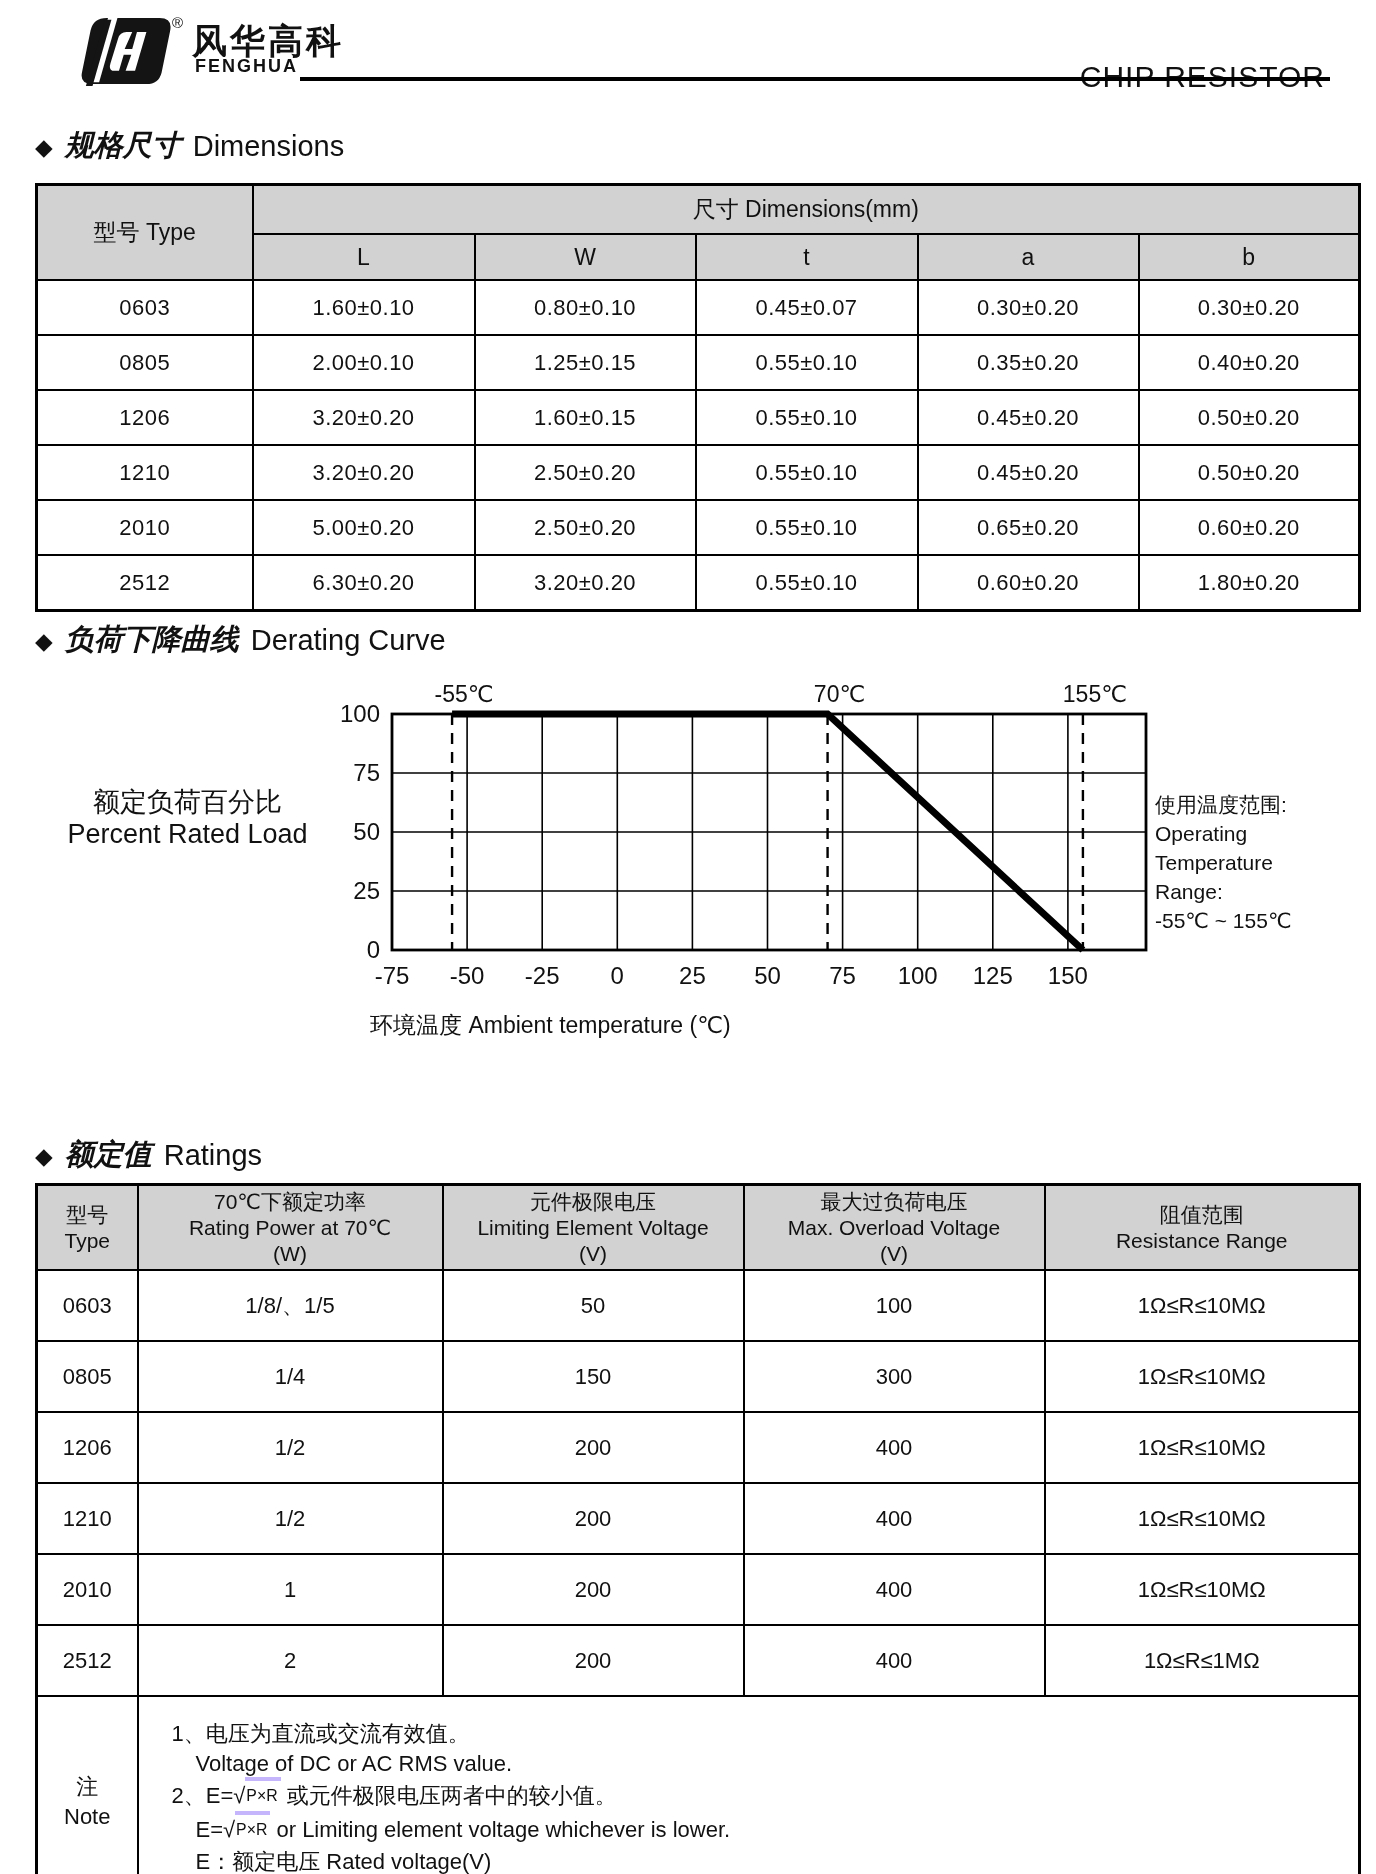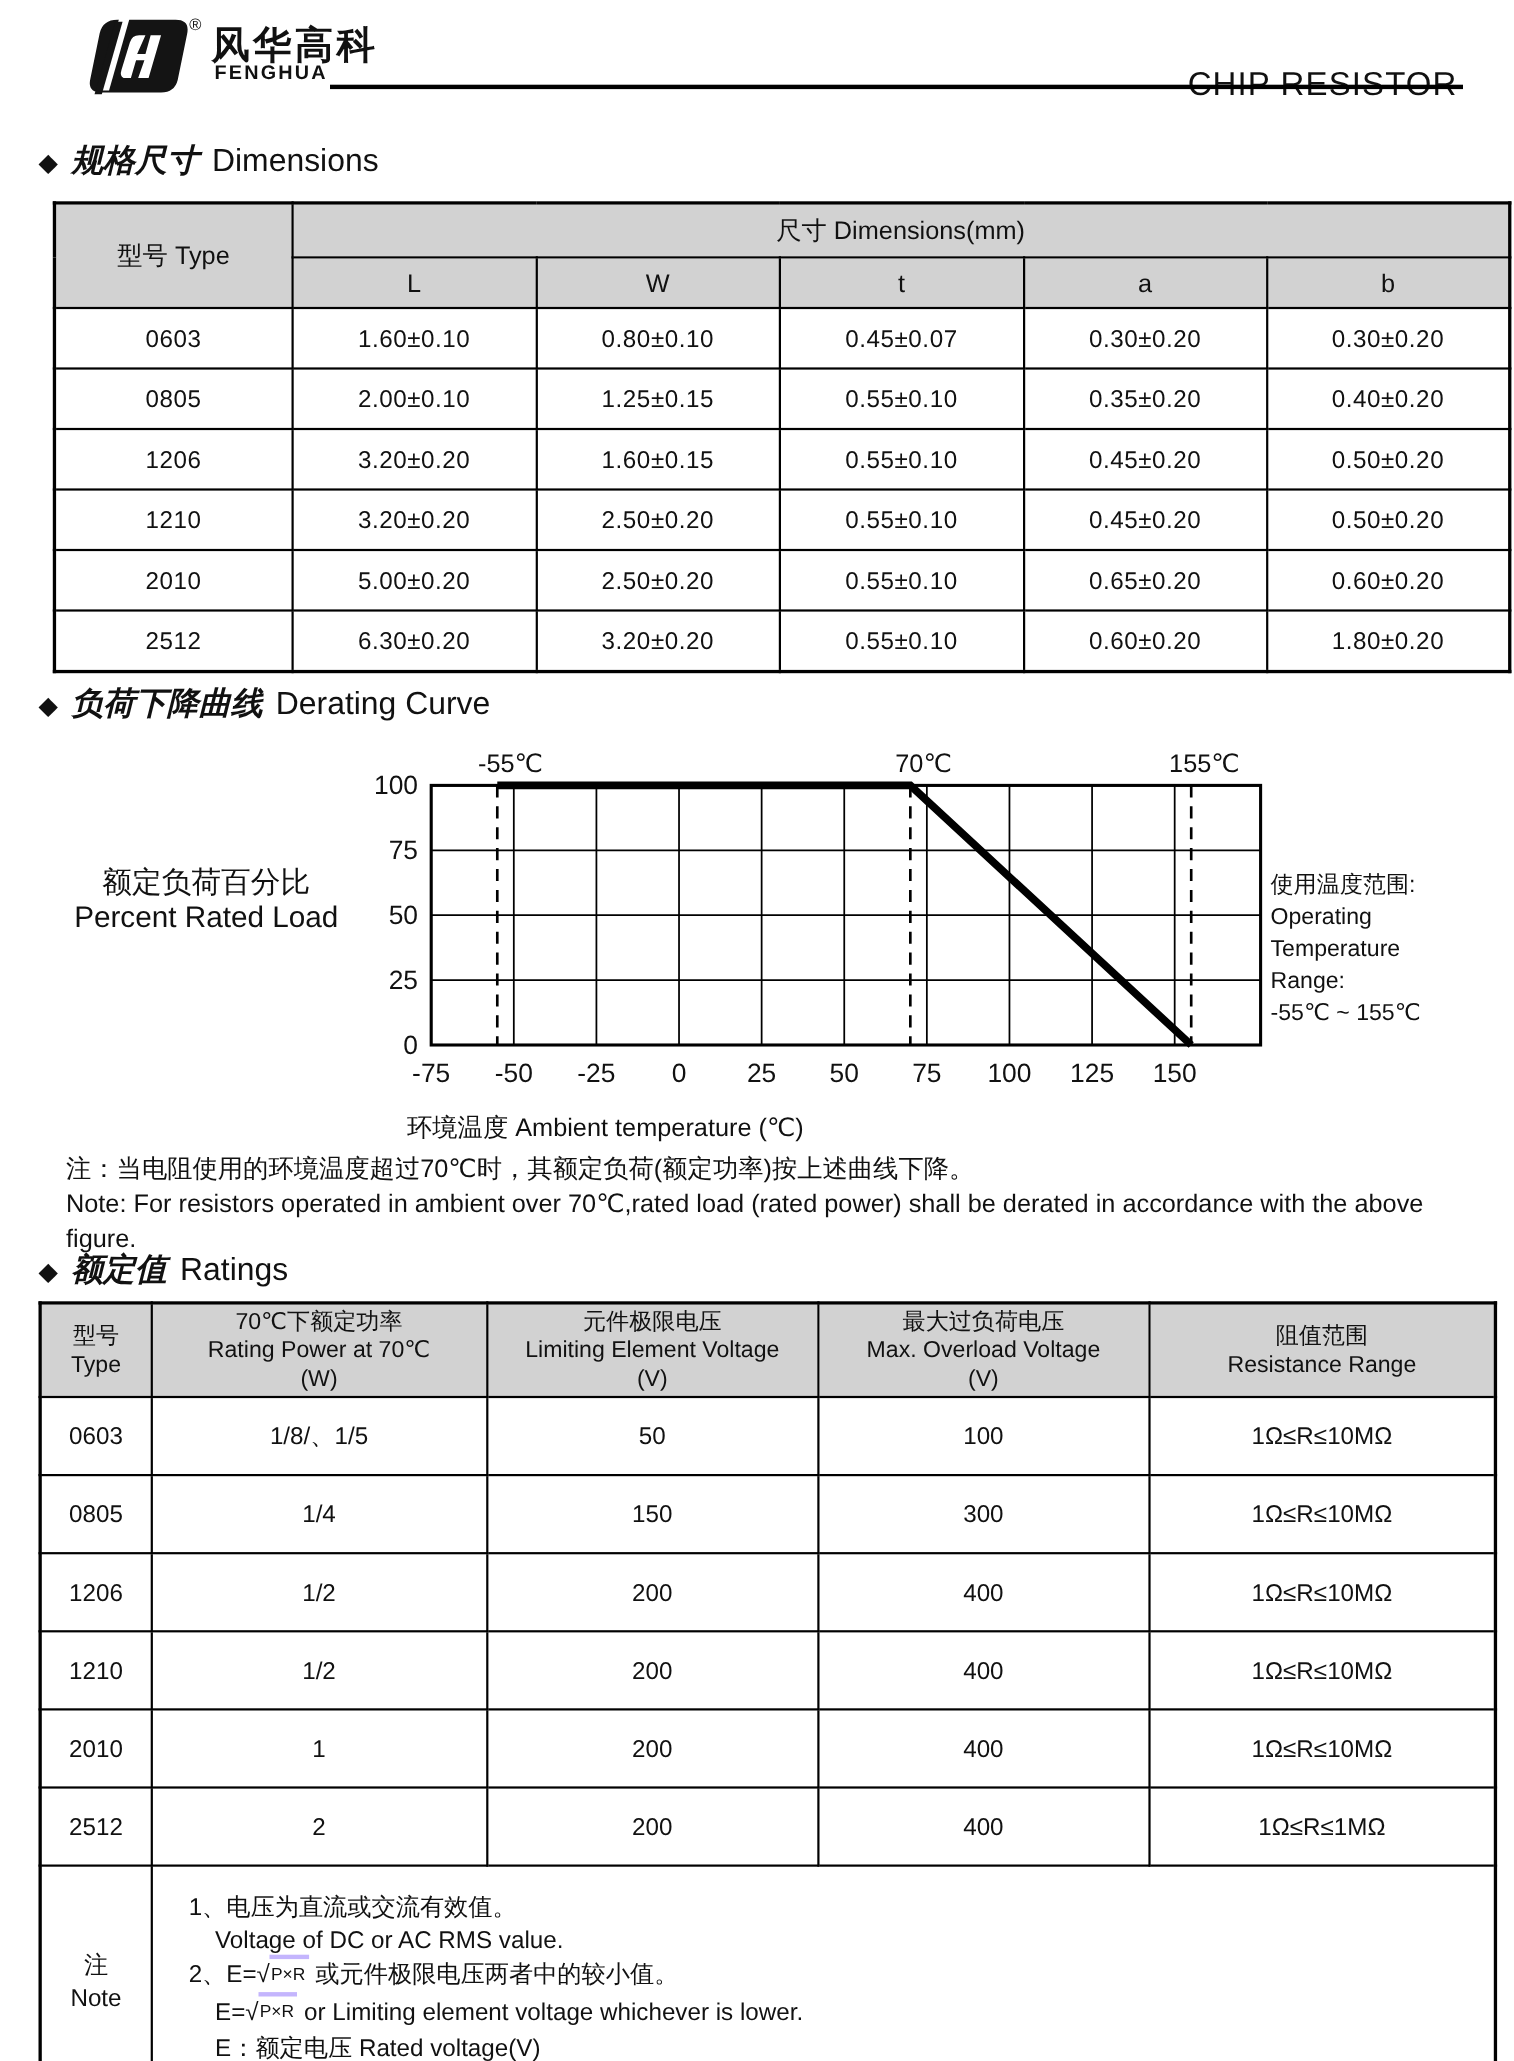--- a/index.html
+++ b/index.html
@@ -16,21 +16,21 @@
 
   
   .sec-head{position:absolute;left:35px;display:flex;align-items:center;gap:12px;font-size:29px;white-space:nowrap;}
   .sec-head .diamond{font-size:23px;transform:translateY(1px);}
   .sec-head .cn{font-weight:bold;font-style:italic;}
 
   
   table.grid-table{border-collapse:collapse;table-layout:fixed;border:3px solid #000;}
   table.grid-table th,table.grid-table td{border:2px solid #000;text-align:center;vertical-align:middle;padding:0;overflow:hidden;}
   table.grid-table thead th{background:#d2d2d2;font-weight:normal;}
-  #dims-table{position:absolute;left:48px;top:183px;width:1323px;font-size:22px;padding-left:17px;}
+  #dims-table{position:absolute;left:35px;top:183px;width:1323px;font-size:22px;padding-left:17px;}
   #dims-table thead th{font-size:23px;}
   #dims-table tbody td{height:53px;letter-spacing:0.5px;}
   #ratings-table{position:absolute;left:35px;top:1183px;width:1323px;font-size:22px;}
   #ratings-table thead th{font-size:21px;line-height:26px;height:83px;}
   #ratings-table tbody td{height:69px;}
   #note-label-cell{vertical-align:middle;font-size:22px;line-height:30px;}
   #note-content-cell{text-align:left;vertical-align:top;padding:22px 10px 0 33px;}
   .note-line{font-size:22px;line-height:30px;white-space:nowrap;}
   .note-line.indent{padding-left:24px;}
   .sqrt{display:inline-block;}
@@ -198,24 +198,20 @@
   <div id="chart-right-label">
       <div>使用温度范围:</div>
       <div>Operating</div>
       <div>Temperature</div>
       <div>Range:</div>
       <div>-55℃ ~ 155℃</div>
     </div>
 
   <div id="chart-xlabel">环境温度 Ambient temperature (℃)</div>
 
-  <div id="derating-note">
-    <div>注：当电阻使用的环境温度超过70℃时，其额定负荷(额定功率)按上述曲线下降。</div>
-    <div>Note: For resistors operated in ambient over 70℃,rated  load (rated power) shall be derated in accordance with the above figure.</div>
-  </div>
 
   <div class="sec-head" style="top:1135px;">
     <span class="diamond">◆</span>
     <span class="cn">额定值</span>
     <span class="en">Ratings</span>
   </div>
 
   <table id="ratings-table" class="grid-table">
     <colgroup>
       <col style="width:101px">

